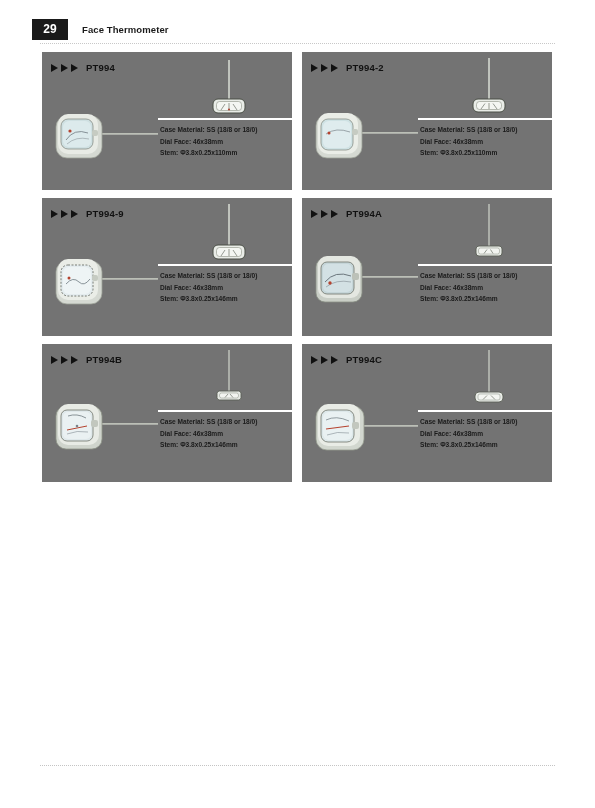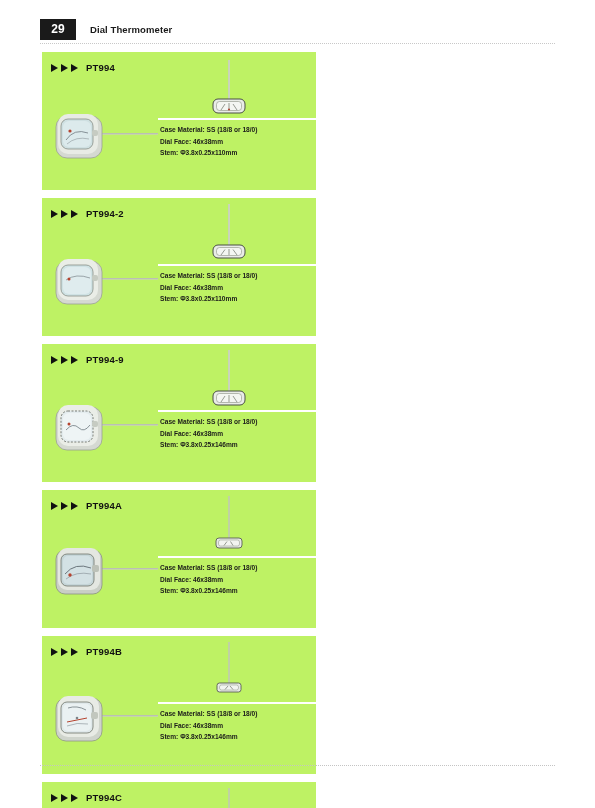--- a/index.html
+++ b/index.html
@@ -11,21 +11,21 @@
     height: 808px;
     background: #ffffff;
     font-family: "Liberation Sans", sans-serif;
     overflow: hidden;
     position: relative;
   }
 
   
   .page-header {
     position: absolute;
-    left: 40px;
+    left: 32px;
     top: 18px;
     width: 515px;
     height: 22px;
     display: flex;
     align-items: center;
   }
   .page-badge {
     width: 36px;
     height: 21px;
     background: #1a1a1a;
@@ -69,24 +69,23 @@
     left: 42px;
     top: 52px;
     width: 511px;
     display: flex;
     flex-wrap: wrap;
     gap: 8px 10px;
   }
   .product-card {
     width: 250px;
     height: 138px;
-    background: #bef264;
+    background: #737373;
     position: relative;
     overflow: hidden;
-    padding-left: 24px;
   }
 
   .card-title-row {
     position: absolute;
     left: 9px;
     top: 10px;
     display: flex;
     align-items: center;
   }
   .bullets {
@@ -148,21 +147,21 @@
     top: 6px;
     width: 70px;
     height: 62px;
   }
 </style>
 </head>
 <body>
 
 <div class="page-header">
   <div class="page-badge">29</div>
-  <div class="header-title">Dial Thermometer</div>
+  <div class="header-title">Face Thermometer</div>
 </div>
 <div class="header-rule"></div>
 
 <div class="product-grid">
 
   <div class="product-card">
     <div class="card-title-row">
       <div class="bullets">
         <span class="tri"></span>
           <span class="tri"></span>

